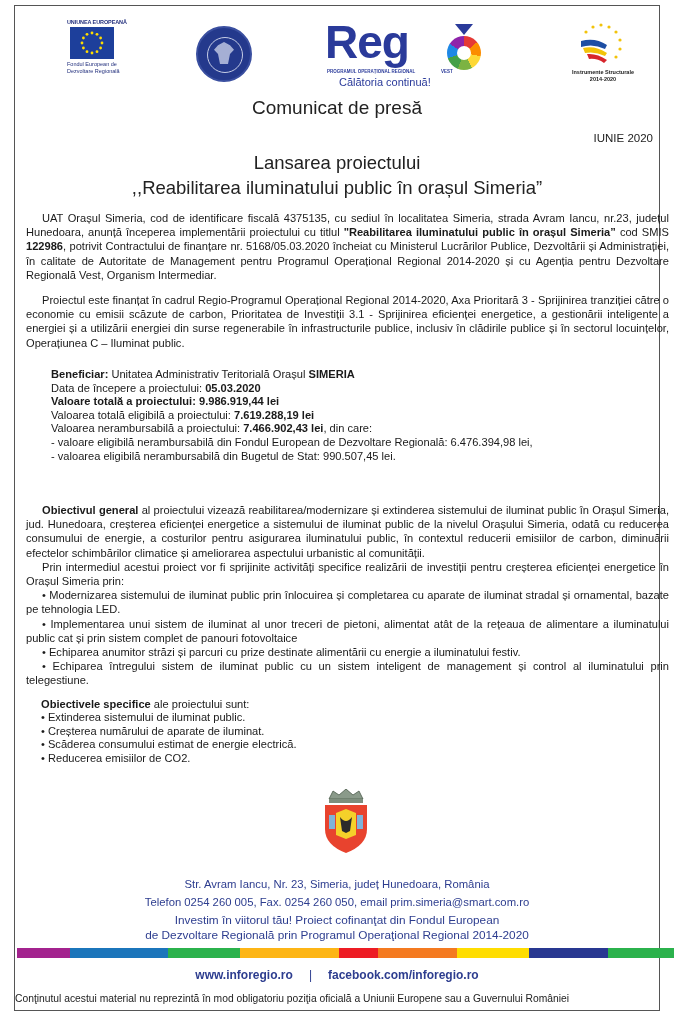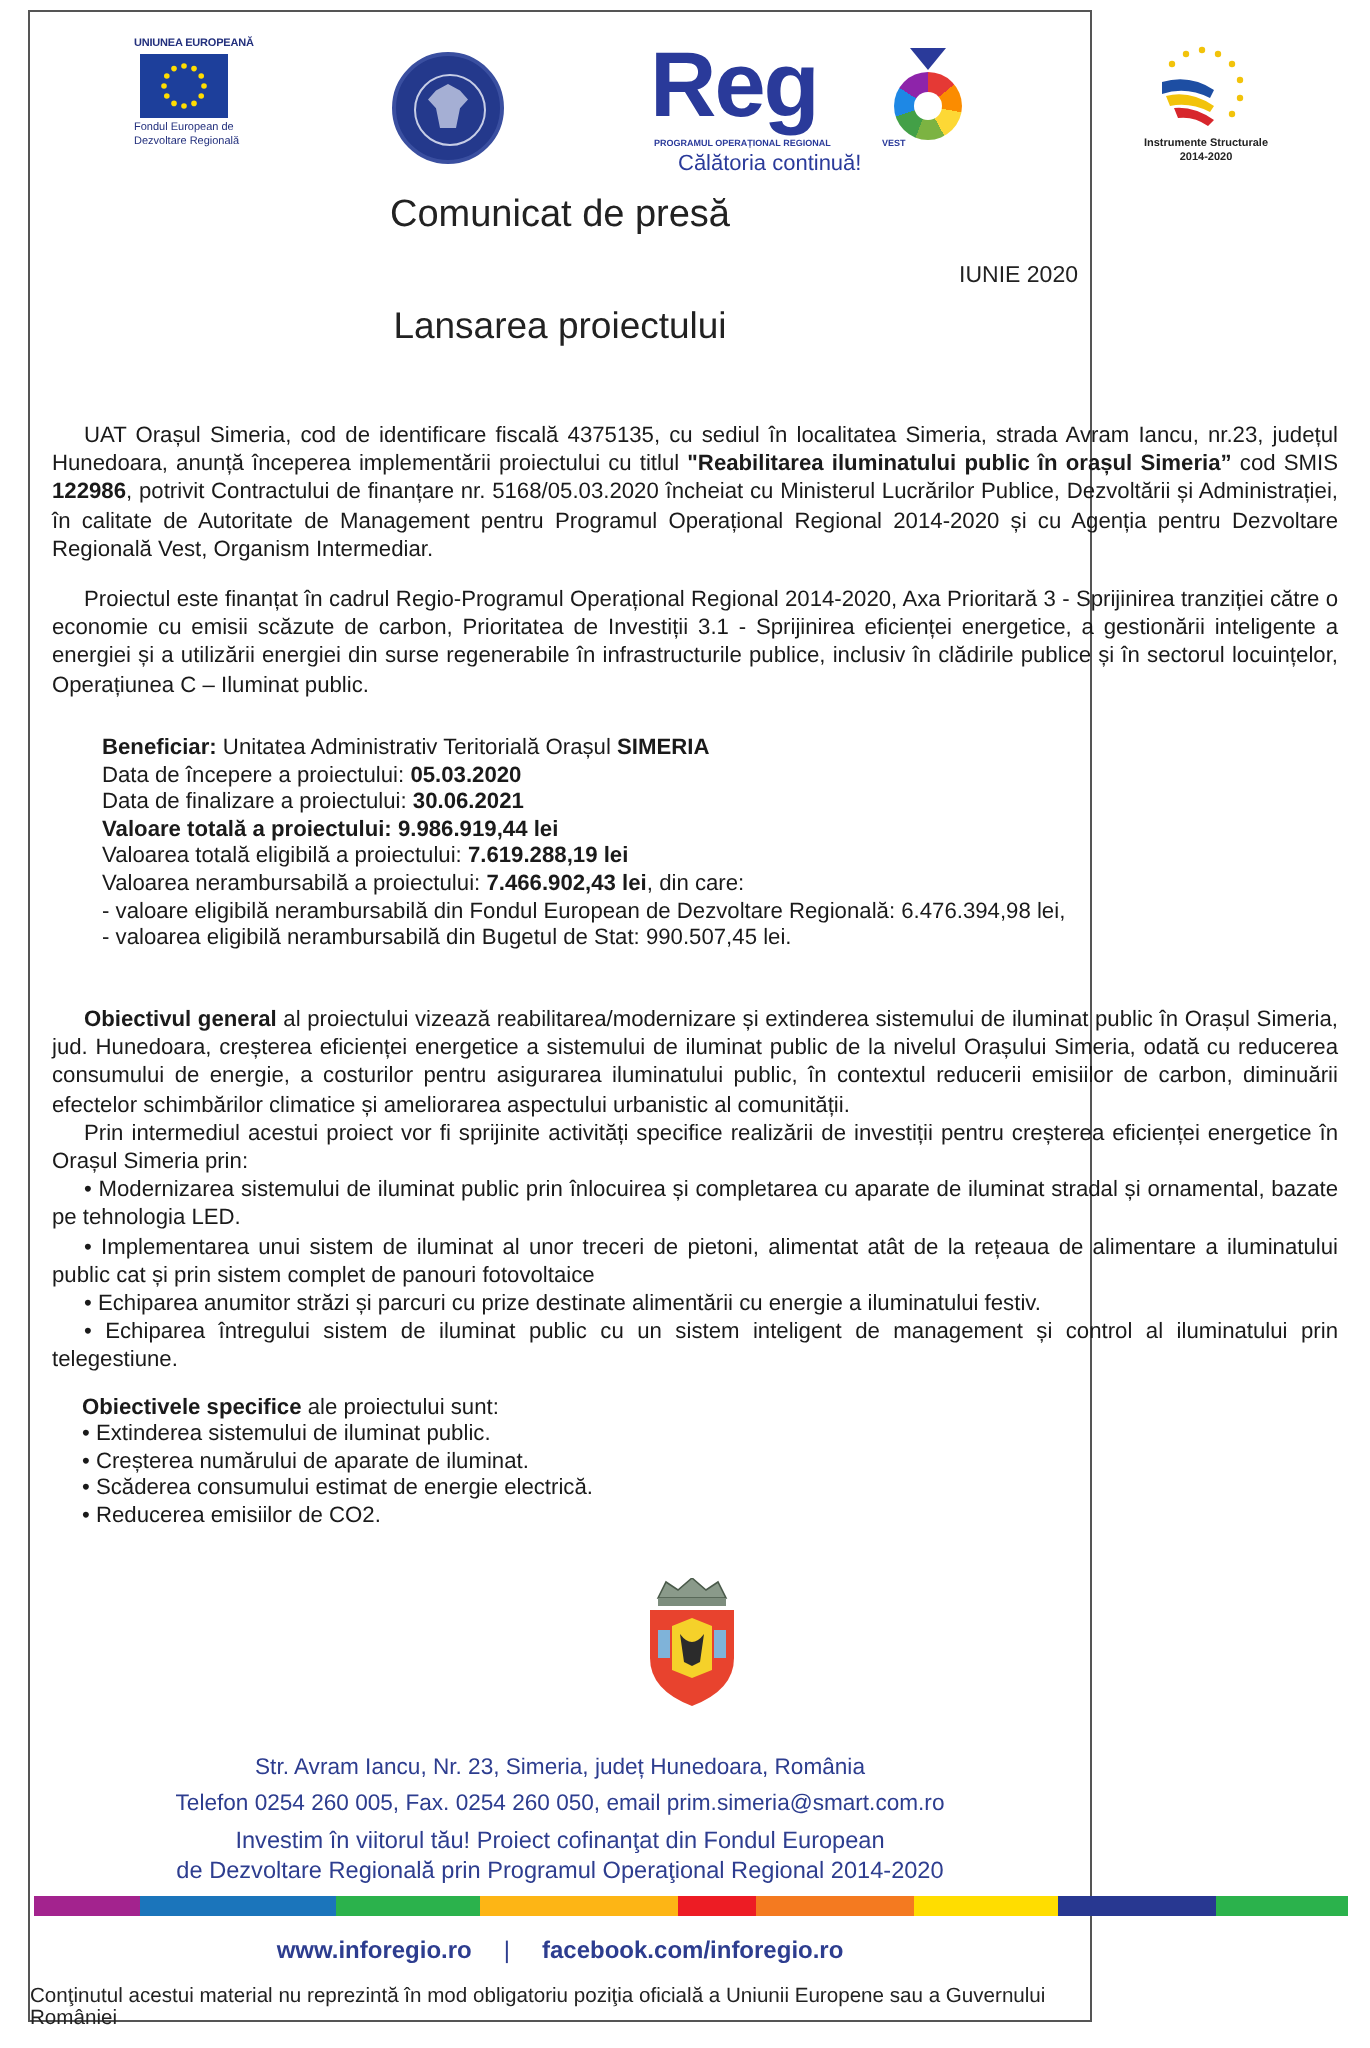--- a/index.html
+++ b/index.html
@@ -1,18 +1,18 @@
 <!DOCTYPE html>
 <html><head>
 <meta charset="utf-8">
 <style>
   html, body { margin:0; padding:0; background:#ffffff; }
   body { width:685px; height:1024px; position:relative; overflow:hidden;
          font-family:"Liberation Sans", sans-serif; color:#1a1a1a; }
-  .page { position:absolute; left:14px; top:5px; width:532px; height:1006px;
+  .page { position:absolute; left:14px; top:5px; width:646px; height:1006px;
           border:1.5px solid #555; box-sizing:border-box; }
   .logos { position:absolute; left:0; top:0; width:100%; height:90px; }
   .logo { position:absolute; }
 
   
   .eu { left:52px; top:13px; width:70px; }
   .eu .cap { font-size:5.5px; font-weight:bold; color:#23307d; letter-spacing:-0.1px; }
   .eu .flag { width:44px; height:32px; background:#1d3f9b; margin:2px 0 2px 3px; position:relative; }
   .eu .foot { font-size:5.5px; color:#23307d; line-height:6.5px; }
 
@@ -135,33 +135,33 @@
         <path d="M10 31 Q20 30 30 37 L27 40 Q20 35 12 36 Z" fill="#d7262c"></path>
       </svg>
       <div class="l1">Instrumente Structurale</div>
       <div class="l2">2014-2020</div>
     </div>
   </div>
 
   <div class="title t-comm">Comunicat de presă</div>
   <div class="t-date">IUNIE 2020</div>
   <div class="title t-lans">Lansarea proiectului</div>
+  <div class="title t-proj">,,Reabilitarea iluminatului public  în orașul Simeria”</div>
 
   <div class="body p1">
     <p><span>UAT Orașul Simeria, cod de identificare fiscală 4375135, cu sediul în localitatea Simeria,  strada Avram Iancu, nr.23, județul Hunedoara, anunță începerea implementării proiectului cu titlul </span><b>"Reabilitarea iluminatului public în orașul Simeria”</b><span> cod SMIS </span><b>122986</b><span>, potrivit Contractului de finanțare nr. 5168/05.03.2020 încheiat cu Ministerul Lucrărilor Publice, Dezvoltării și Administrației, în calitate de Autoritate de Management pentru Programul Operațional Regional 2014-2020 și cu Agenția pentru Dezvoltare Regională Vest, Organism Intermediar.</span></p>
   </div>
 
   <div class="body p2">
     <p>Proiectul este finanțat în cadrul Regio-Programul Operațional Regional 2014-2020, Axa Prioritară 3 - Sprijinirea tranziției către o economie cu emisii scăzute de carbon, Prioritatea de Investiții 3.1 - Sprijinirea eficienței energetice, a gestionării inteligente a energiei și a utilizării energiei din surse regenerabile în infrastructurile publice, inclusiv în clădirile publice și în sectorul locuințelor, Operațiunea C – Iluminat public.</p>
   </div>
 
   <div class="facts">
     <div><b>Beneficiar:</b><span> Unitatea Administrativ Teritorială Orașul </span><b>SIMERIA</b></div>
     <div><span>Data de începere a proiectului: </span><b>05.03.2020</b></div>
-    <div><span>Data de finalizare a proiectului: </span><b>30.06.2021</b></div>
     <div><b>Valoare totală a proiectului: </b><b>9.986.919,44 lei</b></div>
     <div><span>Valoarea totală eligibilă a proiectului: </span><b>7.619.288,19 lei</b></div>
     <div><span>Valoarea nerambursabilă a proiectului: </span><b>7.466.902,43 lei</b><span>, din care:</span></div>
     <div>- valoare eligibilă nerambursabilă din Fondul European de Dezvoltare Regională: 6.476.394,98 lei,</div>
     <div>- valoarea eligibilă nerambursabilă din Bugetul de Stat: 990.507,45 lei.</div>
   </div>
 
   <div class="body p3">
     <p><b>Obiectivul general</b><span> al proiectului vizează reabilitarea/modernizare și extinderea sistemului de iluminat public în Orașul Simeria, jud. Hunedoara, creșterea eficienței energetice a sistemului de iluminat public de la nivelul Orașului Simeria, odată cu reducerea consumului de energie, a costurilor pentru asigurarea iluminatului public, în contextul  reducerii emisiilor de carbon, diminuării efectelor schimbărilor climatice și ameliorarea aspectului urbanistic al comunității.</span></p>
     <p>Prin intermediul acestui proiect vor fi sprijinite activități specifice realizării de investiții pentru creșterea eficienței energetice în Orașul Simeria prin:</p>

